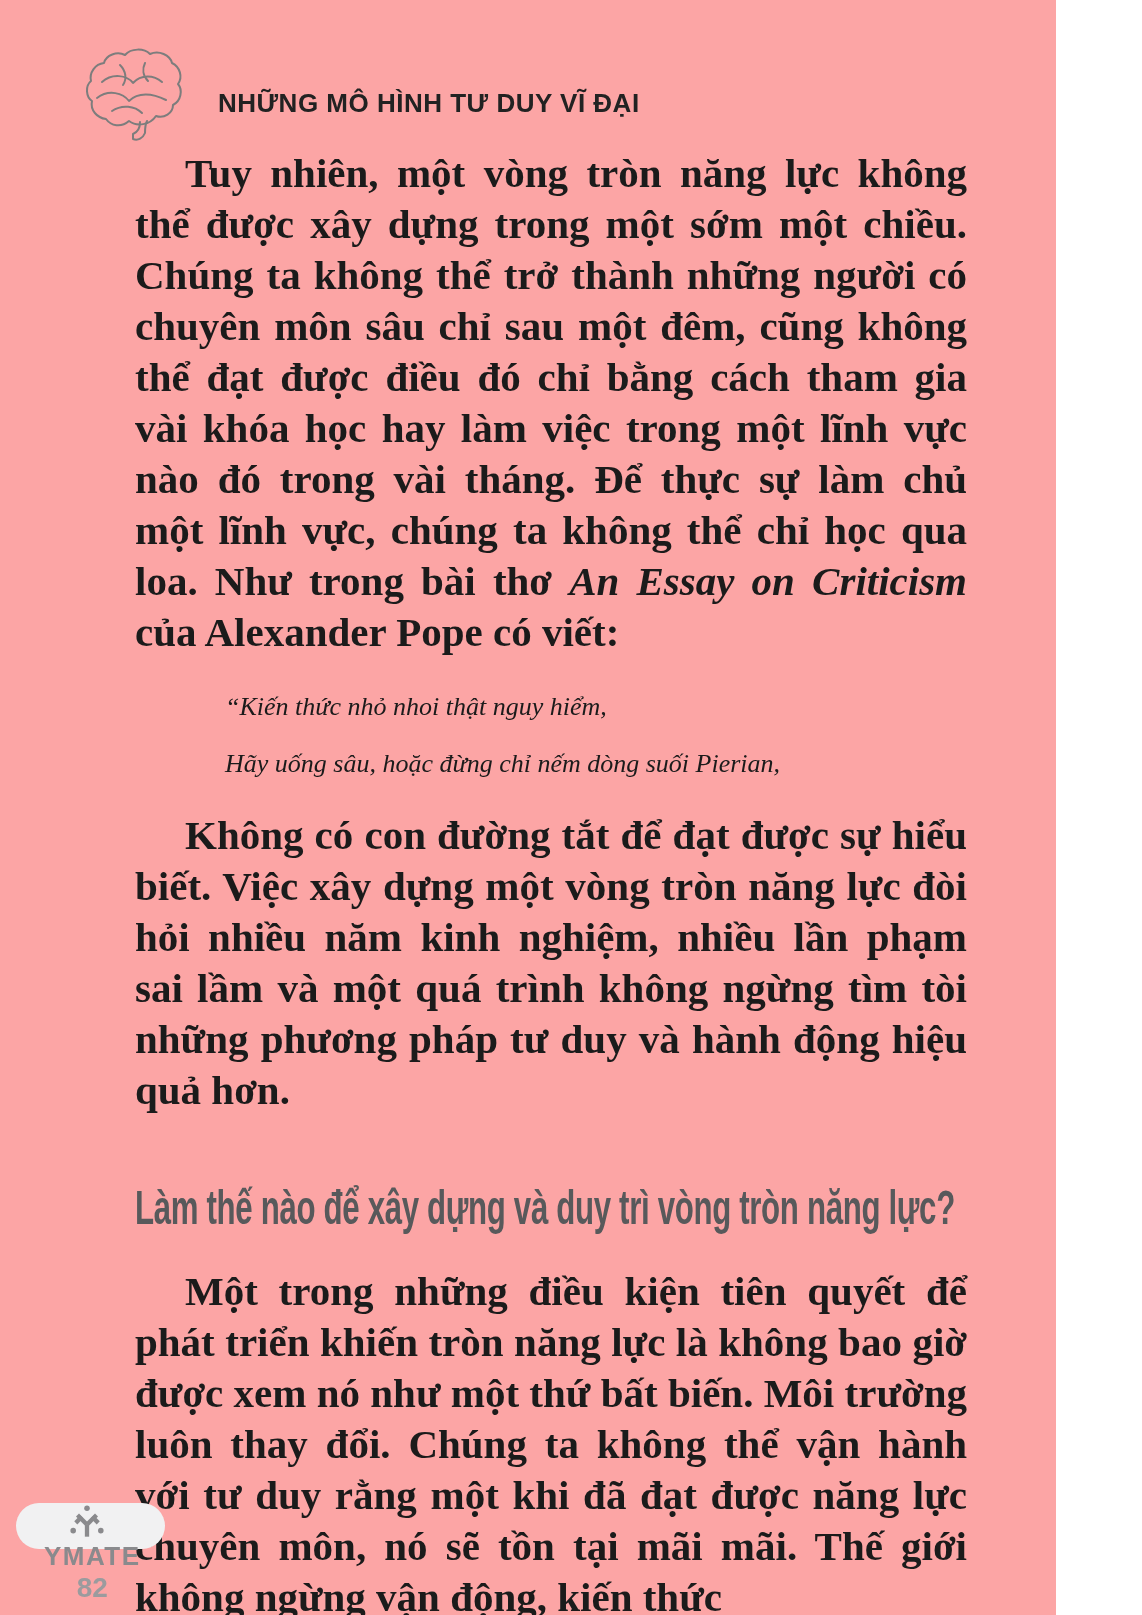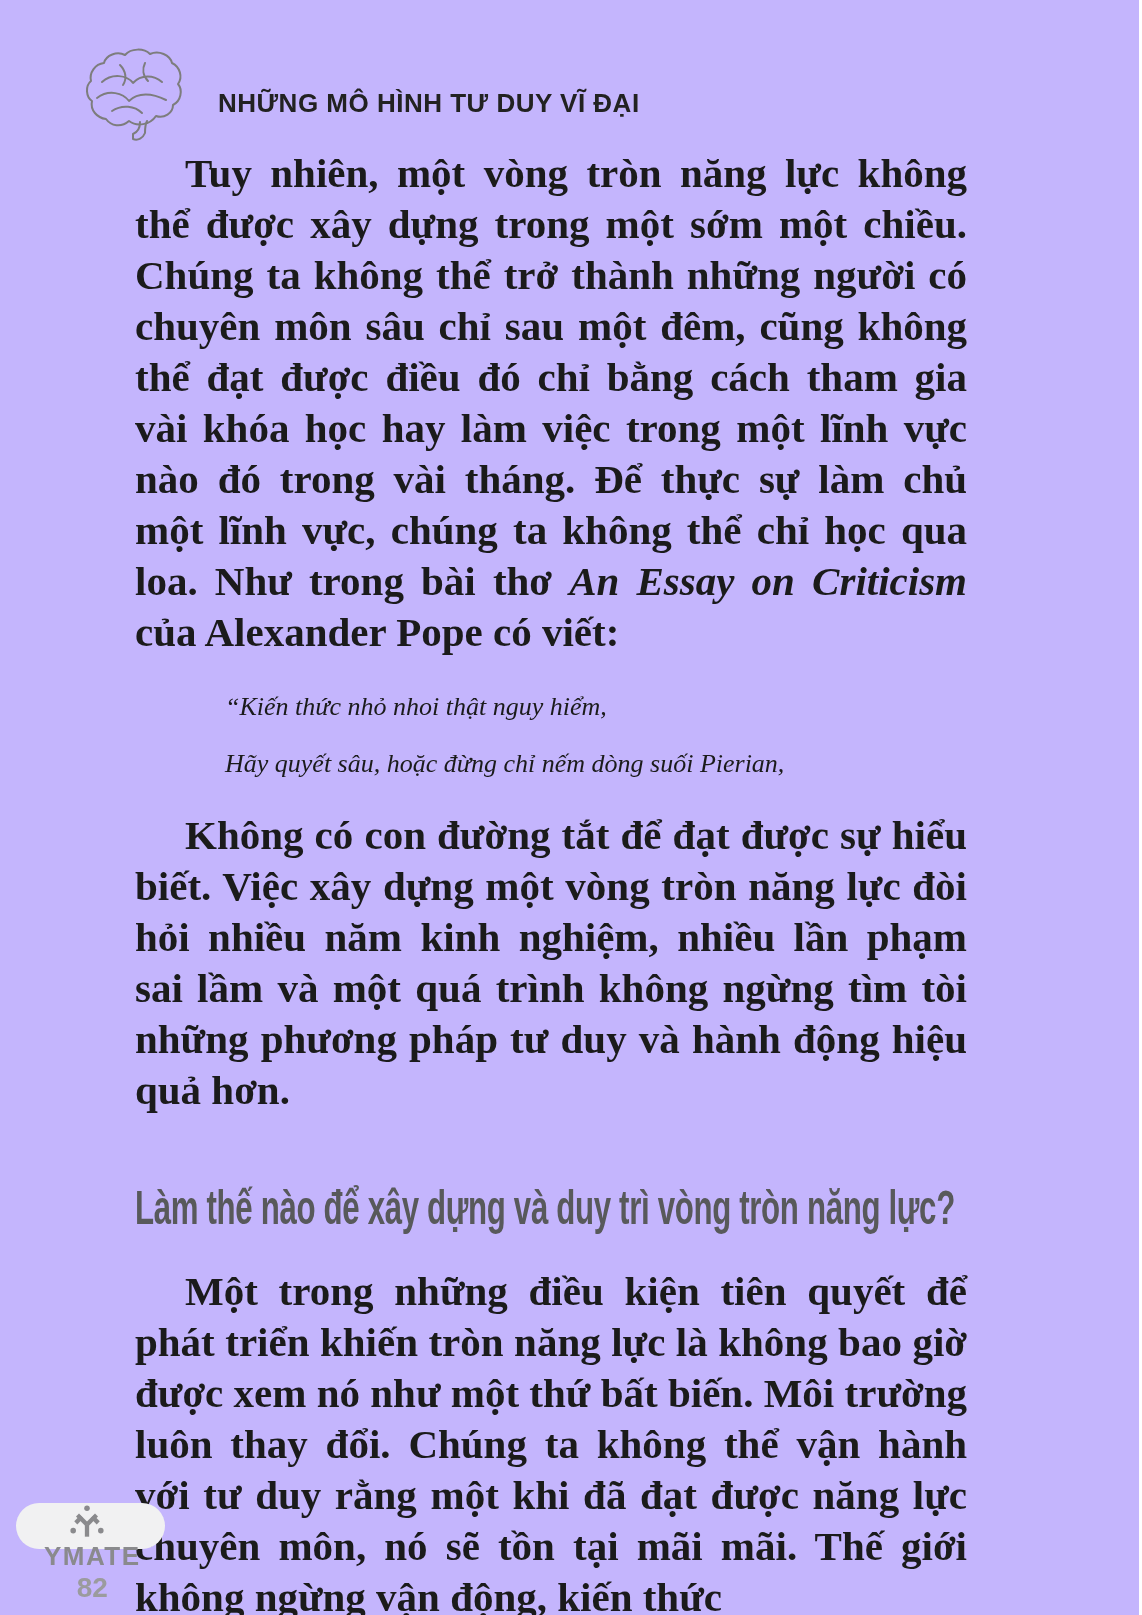--- a/index.html
+++ b/index.html
@@ -2,23 +2,23 @@
 <html lang="vi"><head>
 <meta charset="utf-8">
 <style>
   html, body {
     margin: 0;
     padding: 0;
     background: #ffffff;
   }
   .page {
     position: relative;
-    width: 1139px;
+    width: 1056px;
     height: 1615px;
-    background: #c4b5fd;
+    background: #fca5a5;
     overflow: hidden;
     font-family: "Liberation Serif", serif;
     color: #1b1b1b;
   }
 
   
   .page-header {
     position: absolute;
     top: 42px;
     left: 82px;
@@ -139,21 +139,21 @@
     </span>
     <div class="header-title">NHỮNG MÔ HÌNH TƯ DUY VĨ ĐẠI</div>
   </header>
 
   <main class="content">
 
     <p class="body-para"><span>Tuy nhiên, một vòng tròn năng lực không thể được xây dựng trong một sớm một chiều. Chúng ta không thể trở thành những người có chuyên môn sâu chỉ sau một đêm, cũng không thể đạt được điều đó chỉ bằng cách tham gia vài khóa học hay làm việc trong một lĩnh vực nào đó trong vài tháng. Để thực sự làm chủ một lĩnh vực, chúng ta không thể chỉ học qua loa. Như trong bài thơ </span><em>An Essay on Criticism</em><span> của Alexander Pope có viết:</span></p>
 
     <div class="poem">
       <p>“Kiến thức nhỏ nhoi thật nguy hiểm,</p>
-      <p>Hãy quyết sâu, hoặc đừng chỉ nếm dòng suối Pierian,</p>
+      <p>Hãy uống sâu, hoặc đừng chỉ nếm dòng suối Pierian,</p>
     </div>
 
     <p class="body-para">Không có con đường tắt để đạt được sự hiểu biết. Việc xây dựng một vòng tròn năng lực đòi hỏi nhiều năm kinh nghiệm, nhiều lần phạm sai lầm và một quá trình không ngừng tìm tòi những phương pháp tư duy và hành động hiệu quả hơn.</p>
 
     <h2 class="section-heading">Làm thế nào để xây dựng và duy trì vòng tròn năng lực?</h2>
 
     <p class="body-para">Một trong những điều kiện tiên quyết để phát triển khiến tròn năng lực là không bao giờ được xem nó như một thứ bất biến. Môi trường luôn thay đổi. Chúng ta không thể vận hành với tư duy rằng một khi đã đạt được năng lực chuyên môn, nó sẽ tồn tại mãi mãi. Thế giới không ngừng vận động, kiến thức</p>
 
   </main>
 

